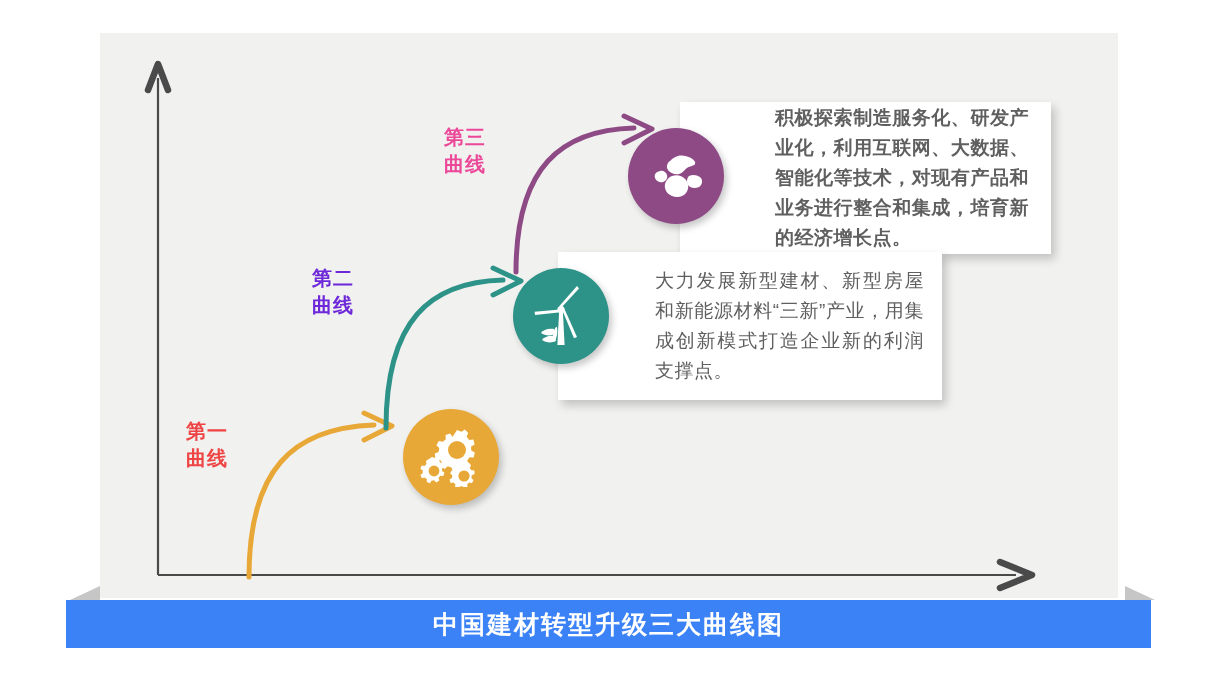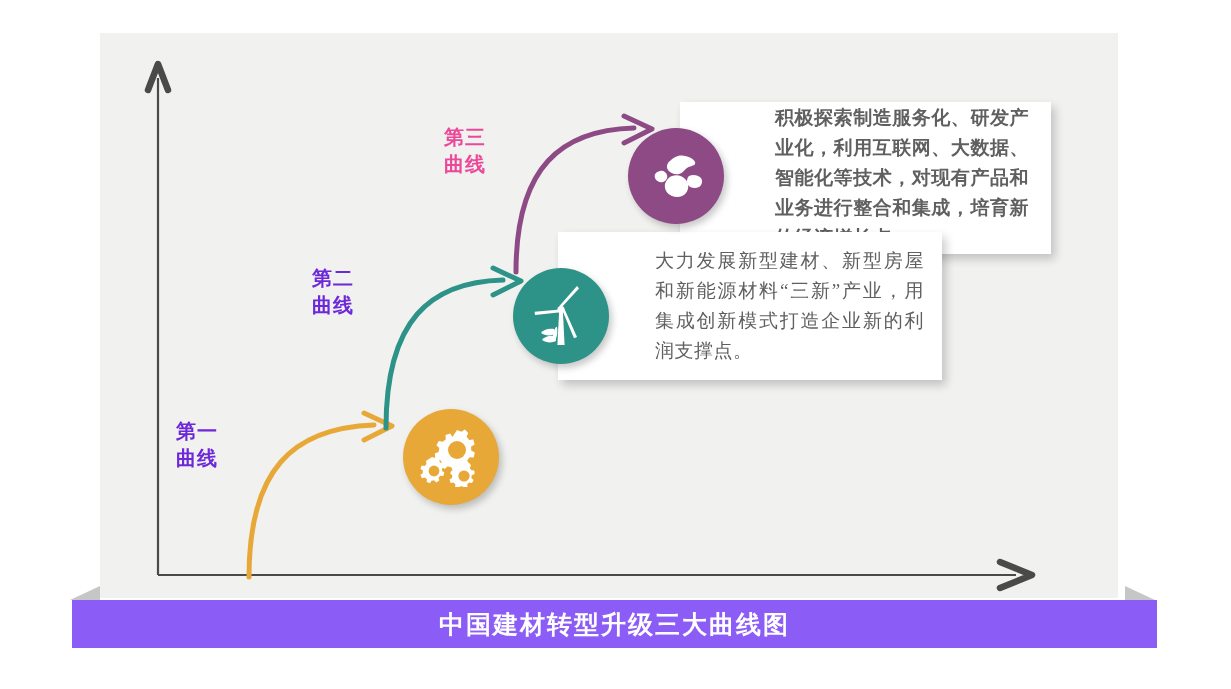--- a/index.html
+++ b/index.html
@@ -22,21 +22,21 @@
   .draw{position:absolute;left:0;top:0;width:1231px;height:689px;}
 
   
   .curve-label{
     position:absolute;
     font-size:20px;font-weight:bold;line-height:1.35;
     letter-spacing:1px;
     text-align:center;
     white-space:pre-line;
   }
-  #label-1{left:176px;top:418px;color:#6d28d9;}
+  #label-1{left:186px;top:418px;color:#ef4444;}
   #label-2{left:312px;top:265px;color:#6d28d9;}
   #label-3{left:444px;top:124px;color:#ec4899;}
 
   
   .icon-circle{
     position:absolute;border-radius:50%;
     display:flex;align-items:center;justify-content:center;
     box-shadow:3px 4px 7px rgba(0,0,0,0.22);
   }
   #circle-1{left:403px;top:409px;width:96px;height:96px;background:#e8a838;}
@@ -53,27 +53,27 @@
   .callout p{
     margin:0;
     color:#5f5f5f;
     font-size:19px;
     line-height:1.58;
     letter-spacing:0.5px;
     text-align:justify;
     text-justify:inter-ideograph;
   }
   #callout-1{left:438px;top:390px;width:390px;height:149px;padding:10px 24px 10px 98px;}
-  #callout-2{left:558px;top:232px;width:384px;height:148px;padding:10px 18px 10px 97px;font-family:Liberation Serif, serif;}
+  #callout-2{left:558px;top:252px;width:384px;height:148px;padding:10px 18px 10px 97px;}
   #callout-3{left:680px;top:102px;width:371px;height:152px;padding:10px 22px 10px 95px;font-weight:bold;}
 
   
   .banner{
-    position:absolute;left:72px;top:600px;width:1085px;height:48px;
-    background:#8b5cf6;
+    position:absolute;left:66px;top:600px;width:1085px;height:48px;
+    background:#3b82f6;
     display:flex;align-items:center;justify-content:center;
   }
   .banner-title{
     color:#ffffff;font-size:25px;font-weight:bold;
     font-family:"Liberation Serif","DejaVu Serif",serif;
     letter-spacing:2px;
   }
   .fold{position:absolute;width:0;height:0;}
   #fold-left{
     left:70px;top:586px;

